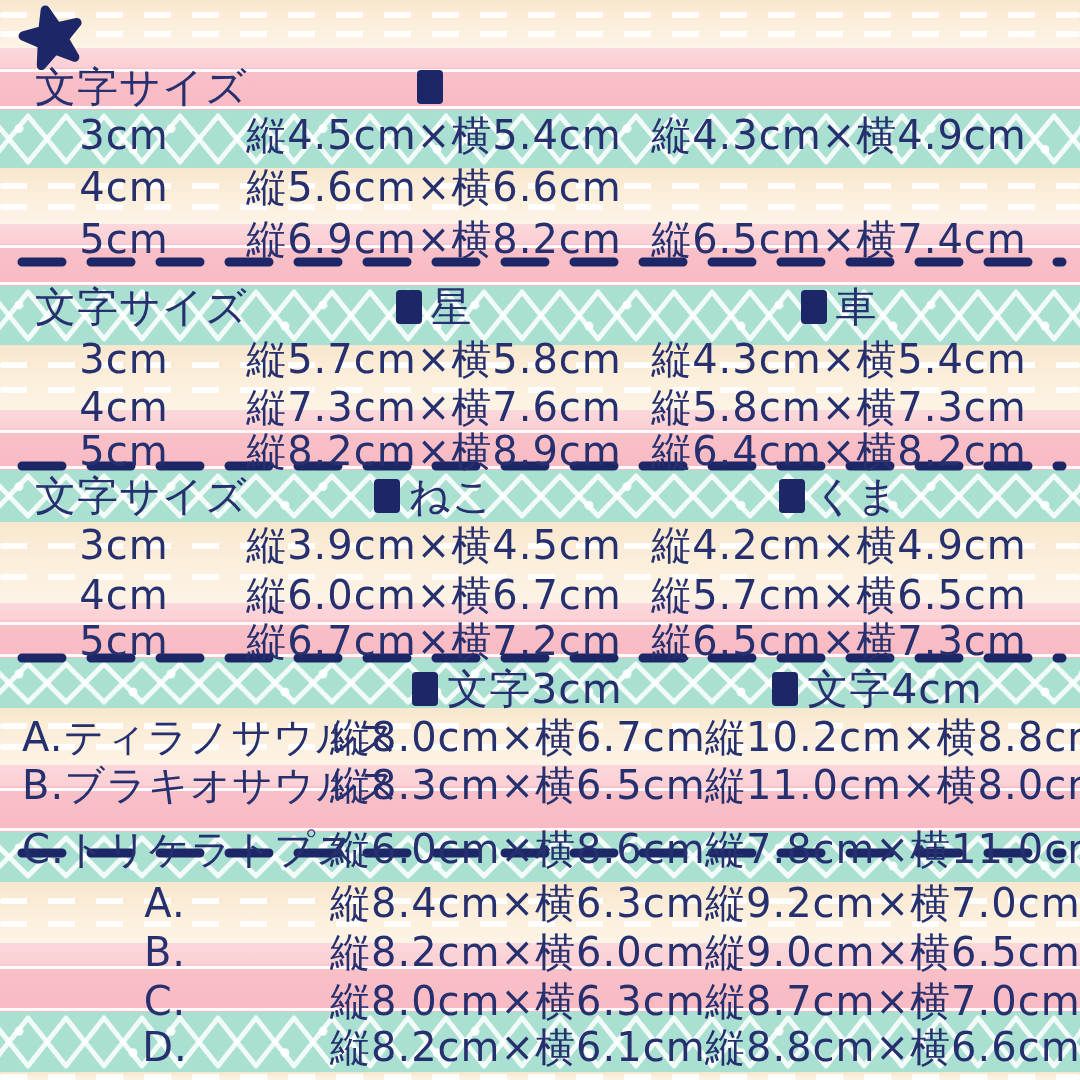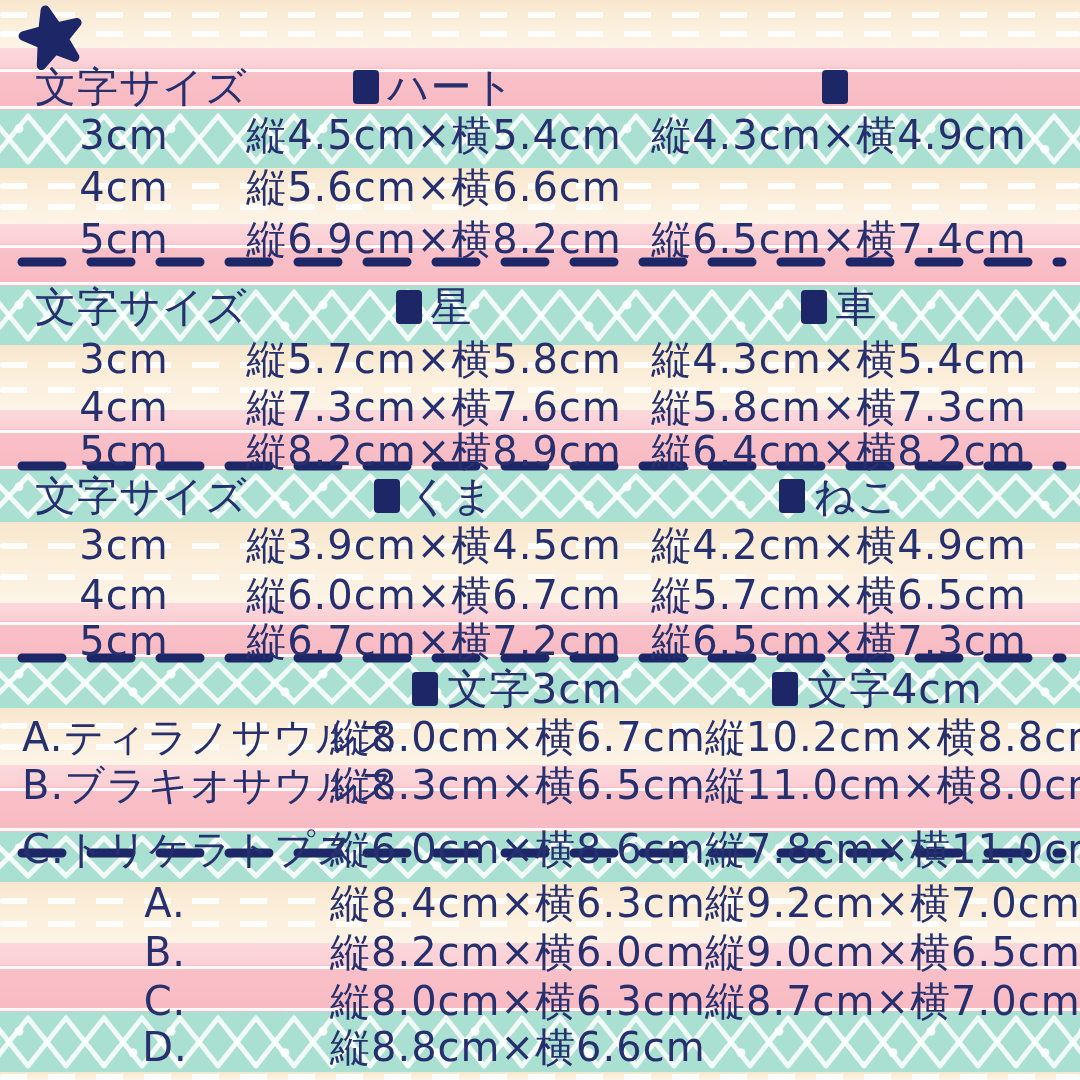--- a/index.html
+++ b/index.html
@@ -234,21 +234,20 @@
 <div id="title">
   <svg width="76" height="66" viewBox="0 0 100 100">
     <g transform="rotate(-14 50 50)">
       <polygon points="50,8 61,37 92,38 67,57 76,88 50,70 24,88 33,57 8,38 39,37" fill="#1d2768" stroke="#1d2768" stroke-width="14" stroke-linejoin="round"></polygon>
     </g>
   </svg>
 </div>
 
 <div class="row grid-a" style="top:64px">
   <div class="cell hdr" style="text-align:left;padding-left:26px">文字サイズ</div>
-  <div class="cell hdr"><span class="sq"></span><span>ハート</span></div>
   <div class="cell hdr"><span class="sq"></span></div>
 </div>
 <div class="row grid-a" style="top:112px">
   <div class="cell">3cm</div>
   <div class="cell">縦4.5cm×横5.4cm</div>
   <div class="cell">縦4.3cm×横4.9cm</div>
 </div>
 <div class="row grid-a" style="top:164px">
   <div class="cell">4cm</div>
   <div class="cell">縦5.6cm×横6.6cm</div>
@@ -275,22 +274,22 @@
   <div class="cell">縦5.8cm×横7.3cm</div>
 </div>
 <div class="row grid-a" style="top:428px">
   <div class="cell">5cm</div>
   <div class="cell">縦8.2cm×横8.9cm</div>
   <div class="cell">縦6.4cm×横8.2cm</div>
 </div>
 
 <div class="row grid-a" style="top:473px">
   <div class="cell hdr" style="text-align:left;padding-left:26px">文字サイズ</div>
+  <div class="cell hdr"><span class="sq"></span><span>ねこ</span></div>
   <div class="cell hdr"><span class="sq"></span><span>くま</span></div>
-  <div class="cell hdr"><span class="sq"></span><span>ねこ</span></div>
 </div>
 <div class="row grid-a" style="top:522px">
   <div class="cell">3cm</div>
   <div class="cell">縦3.9cm×横4.5cm</div>
   <div class="cell">縦4.2cm×横4.9cm</div>
 </div>
 <div class="row grid-a" style="top:572px">
   <div class="cell">4cm</div>
   <div class="cell">縦6.0cm×横6.7cm</div>
   <div class="cell">縦5.7cm×横6.5cm</div>
@@ -332,14 +331,15 @@
   <div class="cell">縦8.2cm×横6.0cm</div>
   <div class="cell">縦9.0cm×横6.5cm</div>
 </div>
 <div class="row grid-b" style="top:978px">
   <div class="cell">C.</div>
   <div class="cell">縦8.0cm×横6.3cm</div>
   <div class="cell">縦8.7cm×横7.0cm</div>
 </div>
 <div class="row grid-b" style="top:1024px">
   <div class="cell">D.</div>
+  <div class="cell">縦8.2cm×横6.1cm</div>
   <div class="cell">縦8.8cm×横6.6cm</div>
 </div>
 
 </body></html>

